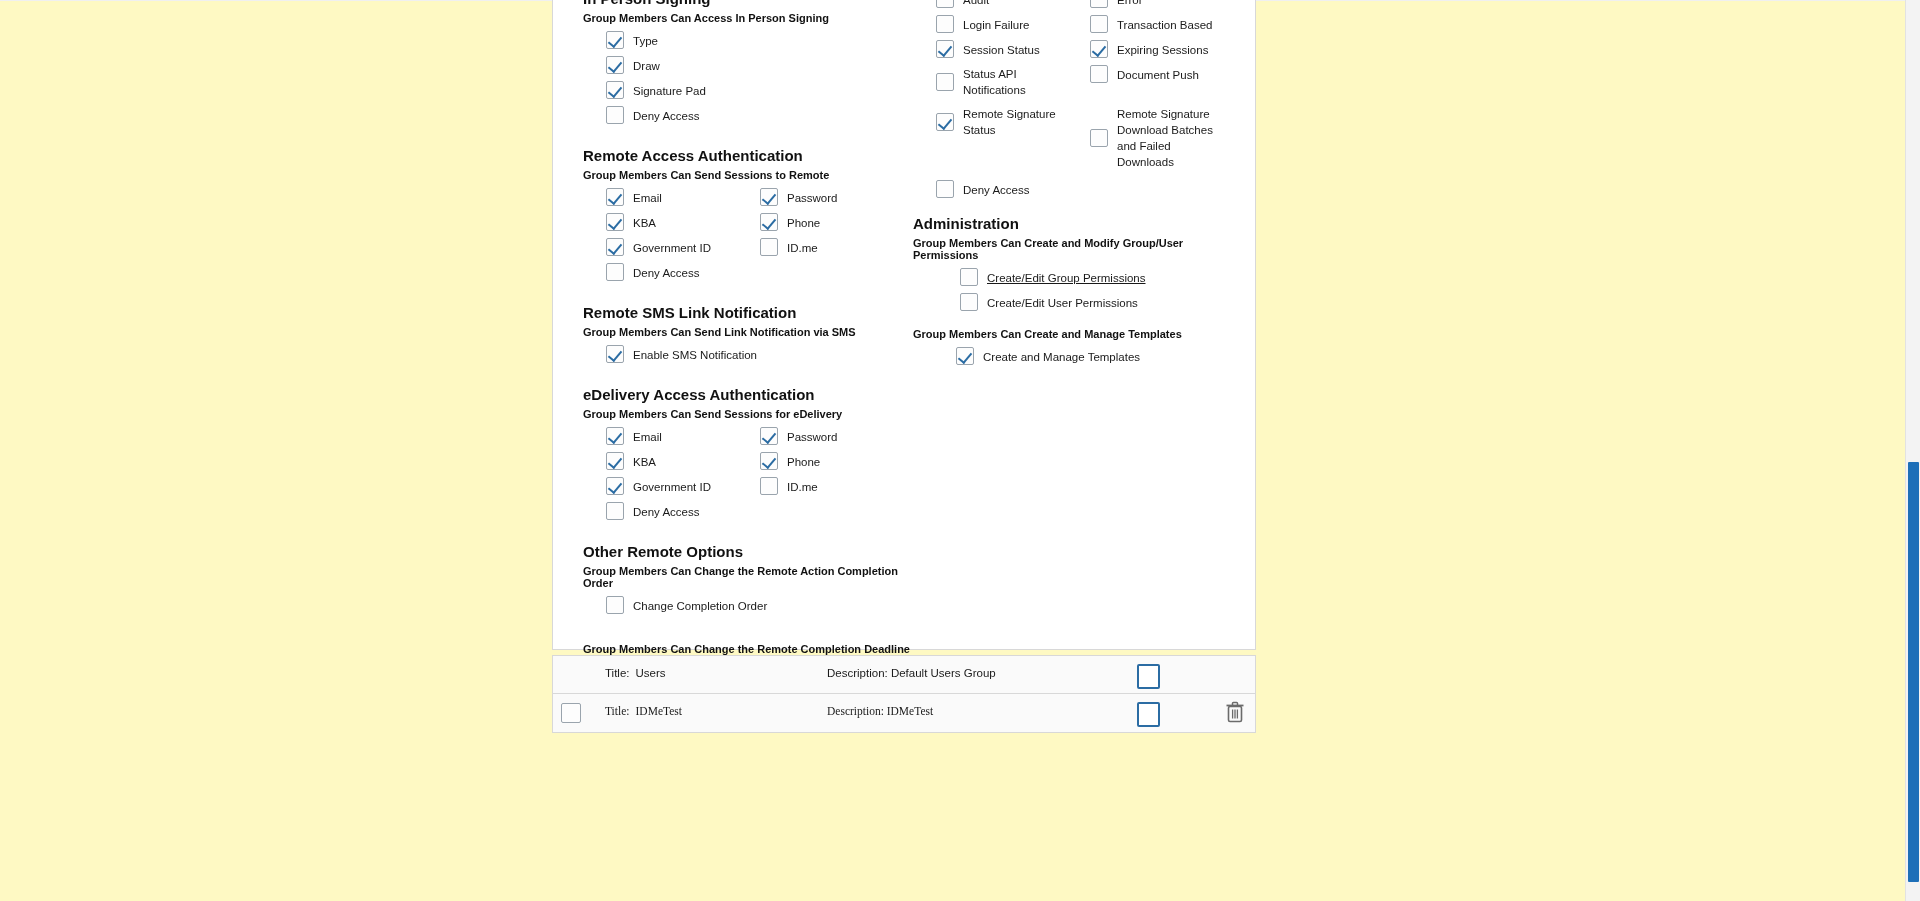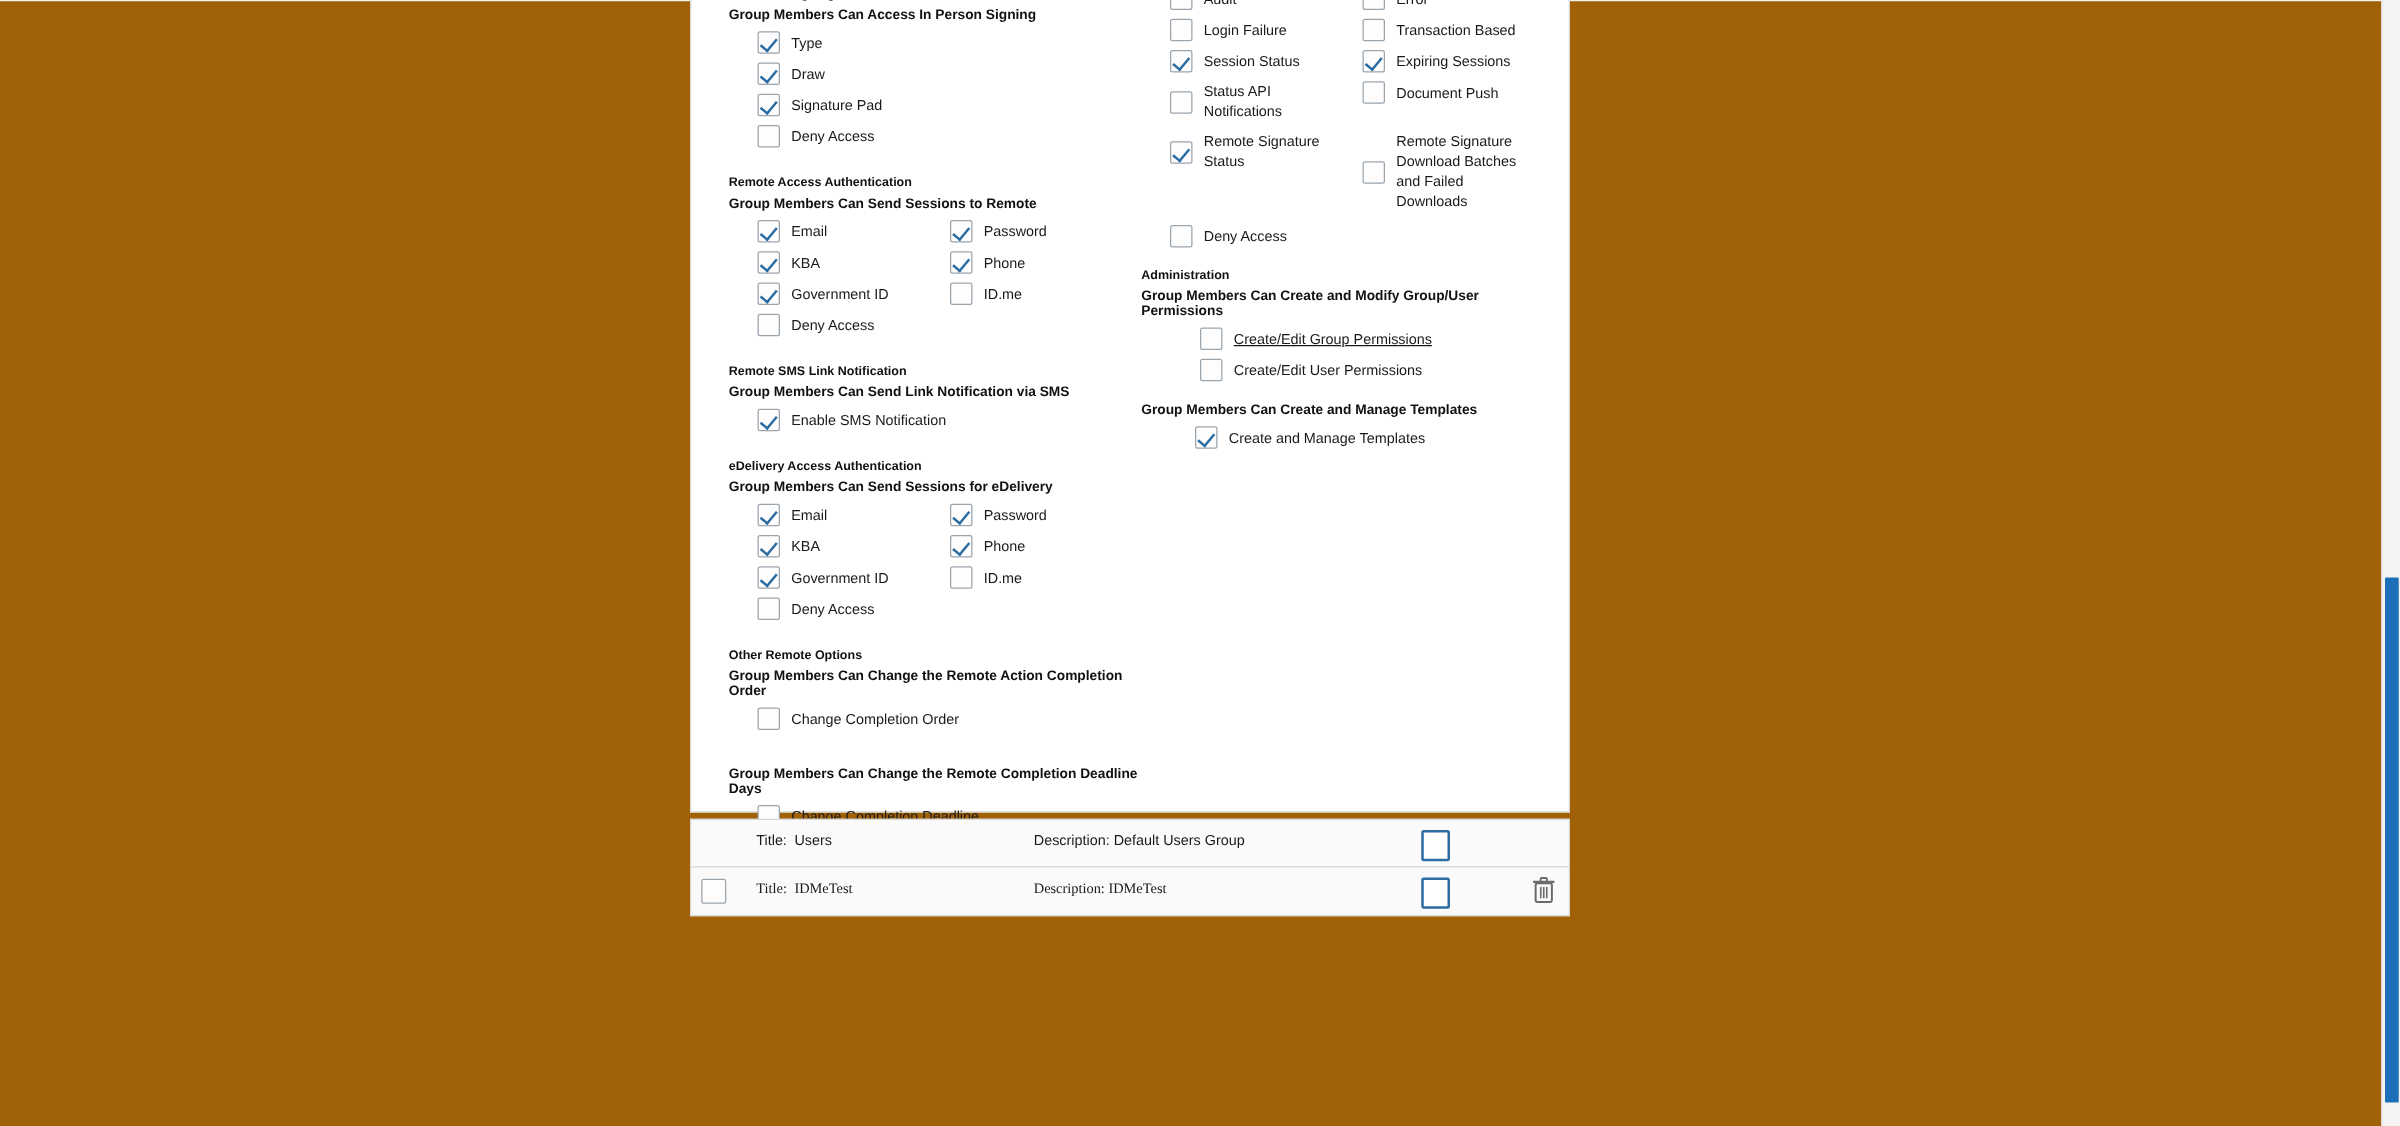--- a/index.html
+++ b/index.html
@@ -8,21 +8,21 @@
     background: #f0f0f0;
     font-family: "Liberation Sans", sans-serif;
     font-size: 12px;
     color: #1a1a1a;
   }
   #page {
     position: relative;
     width: 1920px;
     height: 901px;
     overflow: hidden;
-    background: #a16207;
+    background: #fef9c3;
   }
   
   .panel {
     position: absolute;
     left: 552px;
     top: -10px;
     width: 704px;
     height: 660px;
     background: #ffffff;
     border: 1px solid #d8d8d8;
@@ -36,21 +36,21 @@
     width: 330px;
   }
   .col-right {
     position: absolute;
     left: 360px;
     top: 0;
     width: 330px;
   }
   .section-title {
     font-weight: bold;
-    font-size: 10px;
+    font-size: 15px;
     color: #111;
     margin: 0 0 5px 0;
   }
   .group-label {
     font-weight: bold;
     font-size: 11px;
     color: #111;
     margin: 0 0 7px 0;
   }
   .cb-row {

